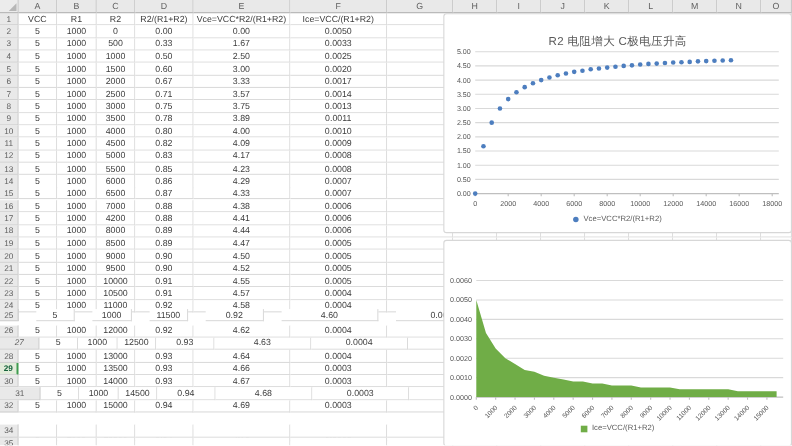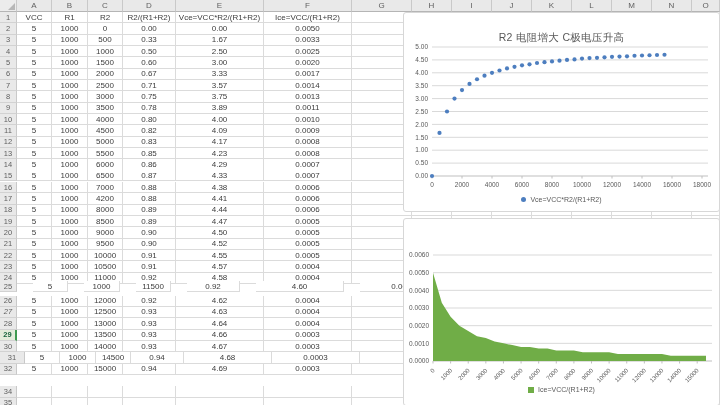--- a/index.html
+++ b/index.html
@@ -522,21 +522,21 @@
         <div class="cell" style="width: 40px; height: 11.34px;"></div>
         <div class="cell" style="width: 40px; height: 11.34px;"></div>
         <div class="cell" style="width: 40px; height: 11.34px;"></div>
         <div class="cell" style="width: 40px; height: 11.34px;"></div>
         <div class="cell" style="width: 40px; height: 11.34px;"></div>
         <div class="cell" style="width: 40px; height: 11.34px;"></div>
         <div class="cell" style="width: 40px; height: 11.34px;"></div>
         <div class="cell" style="width: 28px; height: 11.34px;"></div>
       </div>
       <div class="row" style="top: 306.84px; height: 11.34px;">
-        <div class="gut" style="width: 17px; height: 11.34px; font-style: italic;">27</div>
+        <div class="gut" style="width: 36px; height: 11.34px; font-style: italic;">27</div>
         <div class="cell" style="width: 35px; height: 11.34px;">5</div>
         <div class="cell" style="width: 36px; height: 11.34px;">1000</div>
         <div class="cell" style="width: 35px; height: 11.34px;">12500</div>
         <div class="cell" style="width: 53px; height: 11.34px;">0.93</div>
         <div class="cell" style="width: 88px; height: 11.34px;">4.63</div>
         <div class="cell" style="width: 88px; height: 11.34px;">0.0004</div>
         <div class="cell" style="width: 60px; height: 11.34px;"></div>
         <div class="cell" style="width: 40px; height: 11.34px;"></div>
         <div class="cell" style="width: 40px; height: 11.34px;"></div>
         <div class="cell" style="width: 40px; height: 11.34px;"></div>
@@ -594,21 +594,21 @@
         <div class="cell" style="width: 40px; height: 11.34px;"></div>
         <div class="cell" style="width: 40px; height: 11.34px;"></div>
         <div class="cell" style="width: 40px; height: 11.34px;"></div>
         <div class="cell" style="width: 40px; height: 11.34px;"></div>
         <div class="cell" style="width: 40px; height: 11.34px;"></div>
         <div class="cell" style="width: 40px; height: 11.34px;"></div>
         <div class="cell" style="width: 40px; height: 11.34px;"></div>
         <div class="cell" style="width: 28px; height: 11.34px;"></div>
       </div>
       <div class="row" style="top: 352.2px; height: 11.34px;">
-        <div class="gut" style="width: 25px; height: 11.34px;">31</div>
+        <div class="gut" style="width: 37px; height: 11.34px;">31</div>
         <div class="cell" style="width: 35px; height: 11.34px;">5</div>
         <div class="cell" style="width: 36px; height: 11.34px;">1000</div>
         <div class="cell" style="width: 35px; height: 11.34px;">14500</div>
         <div class="cell" style="width: 53px; height: 11.34px;">0.94</div>
         <div class="cell" style="width: 88px; height: 11.34px;">4.68</div>
         <div class="cell" style="width: 88px; height: 11.34px;">0.0003</div>
         <div class="cell" style="width: 60px; height: 11.34px;"></div>
         <div class="cell" style="width: 40px; height: 11.34px;"></div>
         <div class="cell" style="width: 40px; height: 11.34px;"></div>
         <div class="cell" style="width: 40px; height: 11.34px;"></div>

